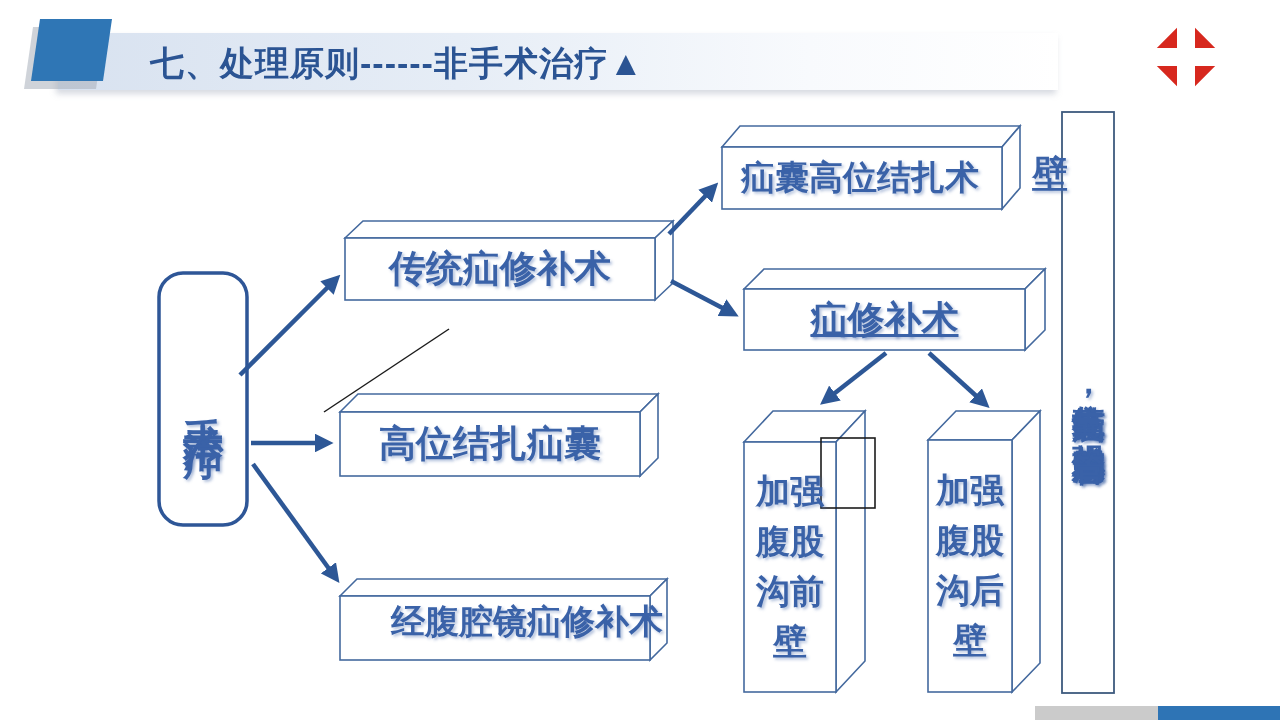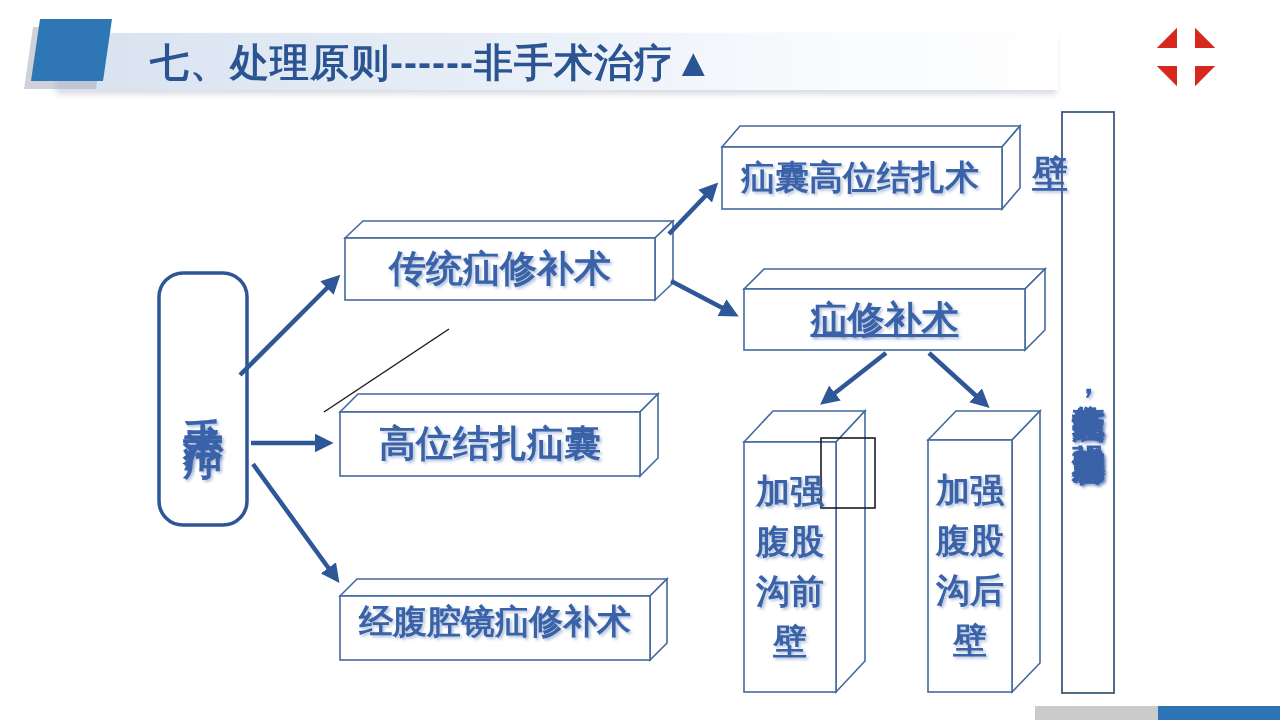--- a/index.html
+++ b/index.html
@@ -3,34 +3,34 @@
 <meta charset="utf-8">
 <style>
   html,body{margin:0;padding:0;background:#fff;}
   #slide{position:relative;width:1280px;height:720px;background:#fff;overflow:hidden;
          font-family:"Liberation Sans","DejaVu Sans",sans-serif;}
   
   #banner{position:absolute;left:58px;top:33px;width:1000px;height:57px;
           background:linear-gradient(90deg,#d8e2f0 0%,#e6edf6 40%,#f8fafd 75%,#ffffff 100%);
           box-shadow:-2px 4px 6px rgba(140,150,170,.35);}
   #title{position:absolute;left:150px;top:37px;width:950px;height:52px;
-         font-size:39px;font-weight:bold;color:#2b5493;letter-spacing:1px;
+         font-size:34px;font-weight:bold;color:#2b5493;letter-spacing:1px;
          line-height:52px;white-space:nowrap;}
   
   #chart-svg{position:absolute;left:0;top:0;width:1280px;height:720px;}
   
   .node-label{position:absolute;display:flex;align-items:center;justify-content:center;
       font-family:"Liberation Serif","DejaVu Serif",serif;font-weight:bold;color:#3a62a8;
       text-shadow:2px 2px 3px rgba(70,105,170,.40);text-align:center;}
   .multiline{white-space:pre-line;}
   .vtext{writing-mode:vertical-rl;text-orientation:upright;}
   #root-label{left:159px;top:273px;width:88px;height:252px;font-size:40px;letter-spacing:7px;}
   #lbl-traditional{left:345px;top:238px;width:310px;height:62px;font-size:37px;}
   #lbl-tension{left:340px;top:412px;width:300px;height:64px;font-size:37px;}
-  #lbl-lap{left:340px;top:596px;width:310px;height:52px;font-size:34px;}
+  #lbl-lap{left:340px;top:596px;width:310px;height:52px;font-size:34px;padding-left:32px;}
   #lbl-ligation{left:722px;top:147px;width:276px;height:62px;font-size:34px;}
   #lbl-repair{left:744px;top:289px;width:281px;height:61px;font-size:37px;text-decoration:underline;}
   #lbl-anterior{left:744px;top:442px;width:92px;height:250px;font-size:34px;line-height:50px;}
   #lbl-posterior{left:928px;top:440px;width:84px;height:252px;font-size:34px;line-height:50px;}
   #side-note{left:1062px;top:112px;width:52px;height:581px;font-size:33px;letter-spacing:1px;}
   #side-note-overflow{left:1030px;top:152px;width:40px;height:44px;font-size:36px;}
   
   #footer-gray{position:absolute;left:1035px;top:706px;width:123px;height:14px;background:#cbcbcb;}
   #footer-blue{position:absolute;left:1158px;top:706px;width:122px;height:14px;background:#2e74b5;}
 </style>

